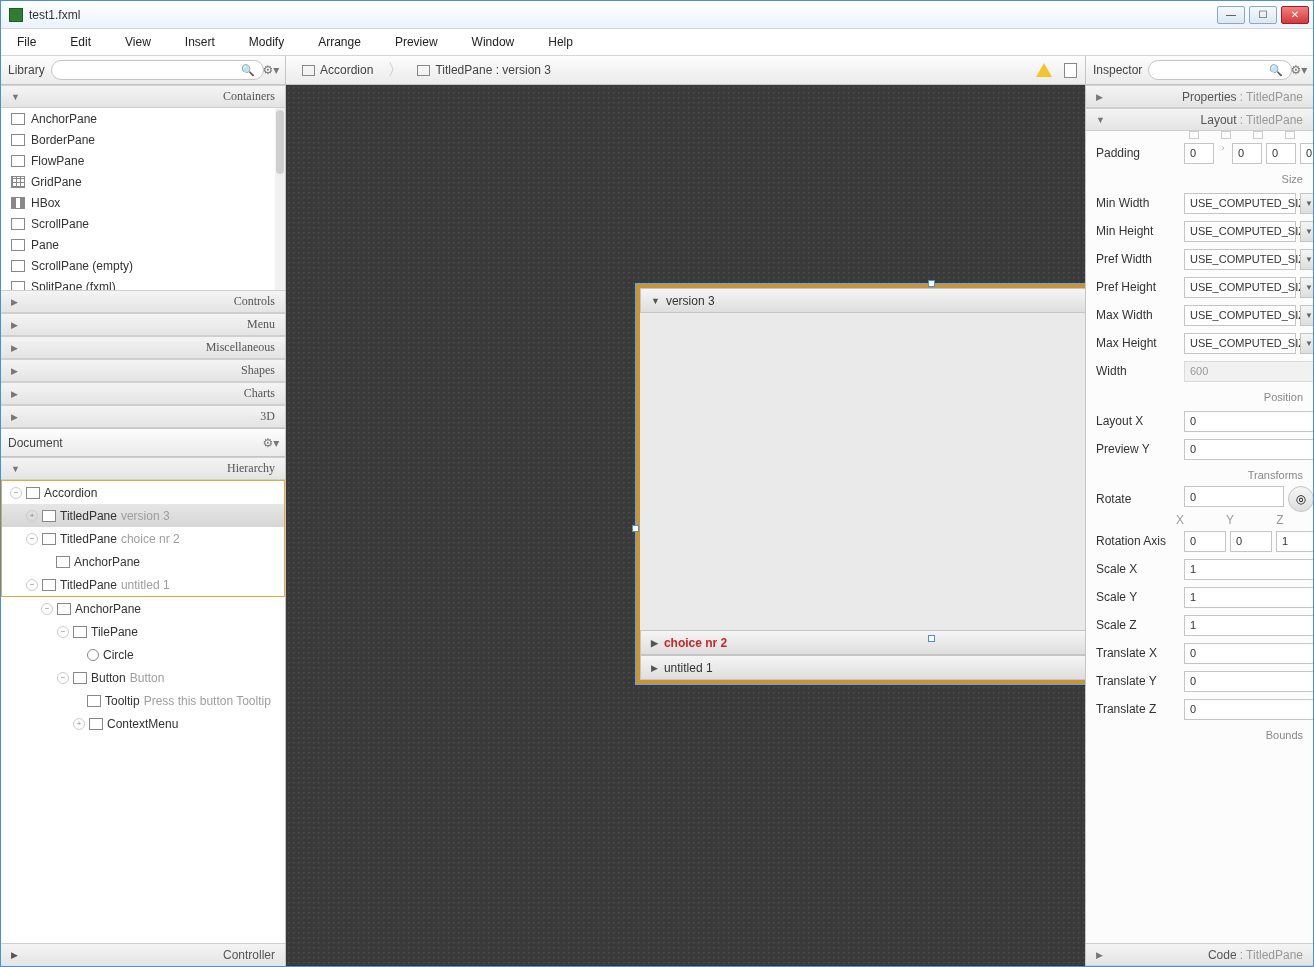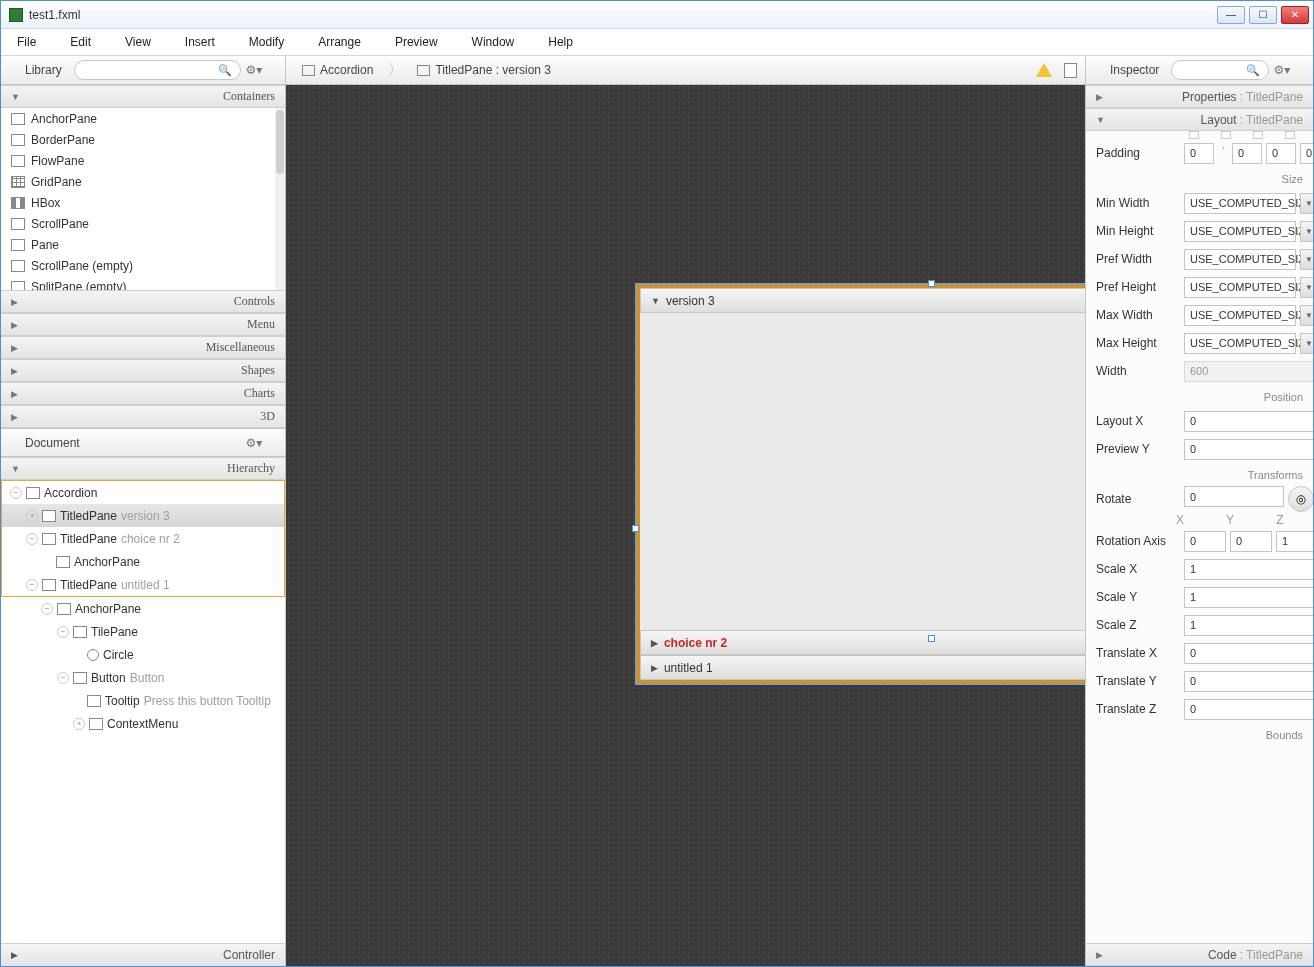--- a/index.html
+++ b/index.html
@@ -19,21 +19,21 @@
 .menubar { height: 27px; background: #fff; display: flex; align-items: center; padding: 0 10px; gap: 22px; border-bottom: 1px solid #d6d6d6; }
 .menubar span { color: #222; padding: 4px 6px; }
 
 
 .content { flex: 1; display: flex; min-height: 0; }
 .leftcol { width: 285px; display: flex; flex-direction: column; border-right: 1px solid #c5c5c5; }
 .center { flex: 1; display: flex; flex-direction: column; min-width: 0; }
 .rightcol { width: 228px; display: flex; flex-direction: column; border-left: 1px solid #c5c5c5; }
 
 
-.panelhdr { height: 29px; background: linear-gradient(#fdfdfd, #ebebeb); border-bottom: 1px solid #c5c5c5; display: flex; align-items: center; padding: 0 24px; gap: 6px; }
+.panelhdr { height: 29px; background: linear-gradient(#fdfdfd, #ebebeb); border-bottom: 1px solid #c5c5c5; display: flex; align-items: center; padding: 0 7px; gap: 0; }
 .panelhdr .lbl { flex: 0 0 auto; color: #444; }
 .panelhdr .spacer { flex: 1; }
 .searchbox { flex: 1; height: 20px; border: 1px solid #c5c5c5; border-radius: 10px; background: #fff; display: flex; align-items: center; padding: 0 8px; gap: 6px; color: #999; margin-left: 6px;}
 .searchbox .mag { font-size: 11px; color: #888; margin-left: auto;}
 .gear { width: 14px; height: 14px; display: flex; align-items: center; justify-content: center; color: #777; }
 
 
 .acc-section { height: 23px; background: linear-gradient(#f4f4f4,#e4e4e4); border-top: 1px solid #cfcfcf; border-bottom: 1px solid #cfcfcf; display: flex; align-items: center; padding: 0 10px; color: #555; }
 .acc-section .arrow { font-size: 9px; color: #777; margin-right: 6px;}
 .acc-section .name { flex: 1; text-align: right; color: #555; font-family: Liberation Serif, serif;}
@@ -175,21 +175,21 @@
         <div class="librow">
             <span class="ico"></span>
             <span>Pane</span>
           </div>
         <div class="librow">
             <span class="ico"></span>
             <span>ScrollPane  (empty)</span>
           </div>
         <div class="librow">
             <span class="ico"></span>
-            <span>SplitPane  (empty)</span>
+            <span>SplitPane  (fxml)</span>
           </div>
         <div class="scrollbar">
             <div class="scrollthumb"></div>
           </div>
       </div>
       <div class="acc-section">
           <span class="arrow">▶</span>
           <span class="name">Controls</span>
         </div>
       <div class="acc-section">

